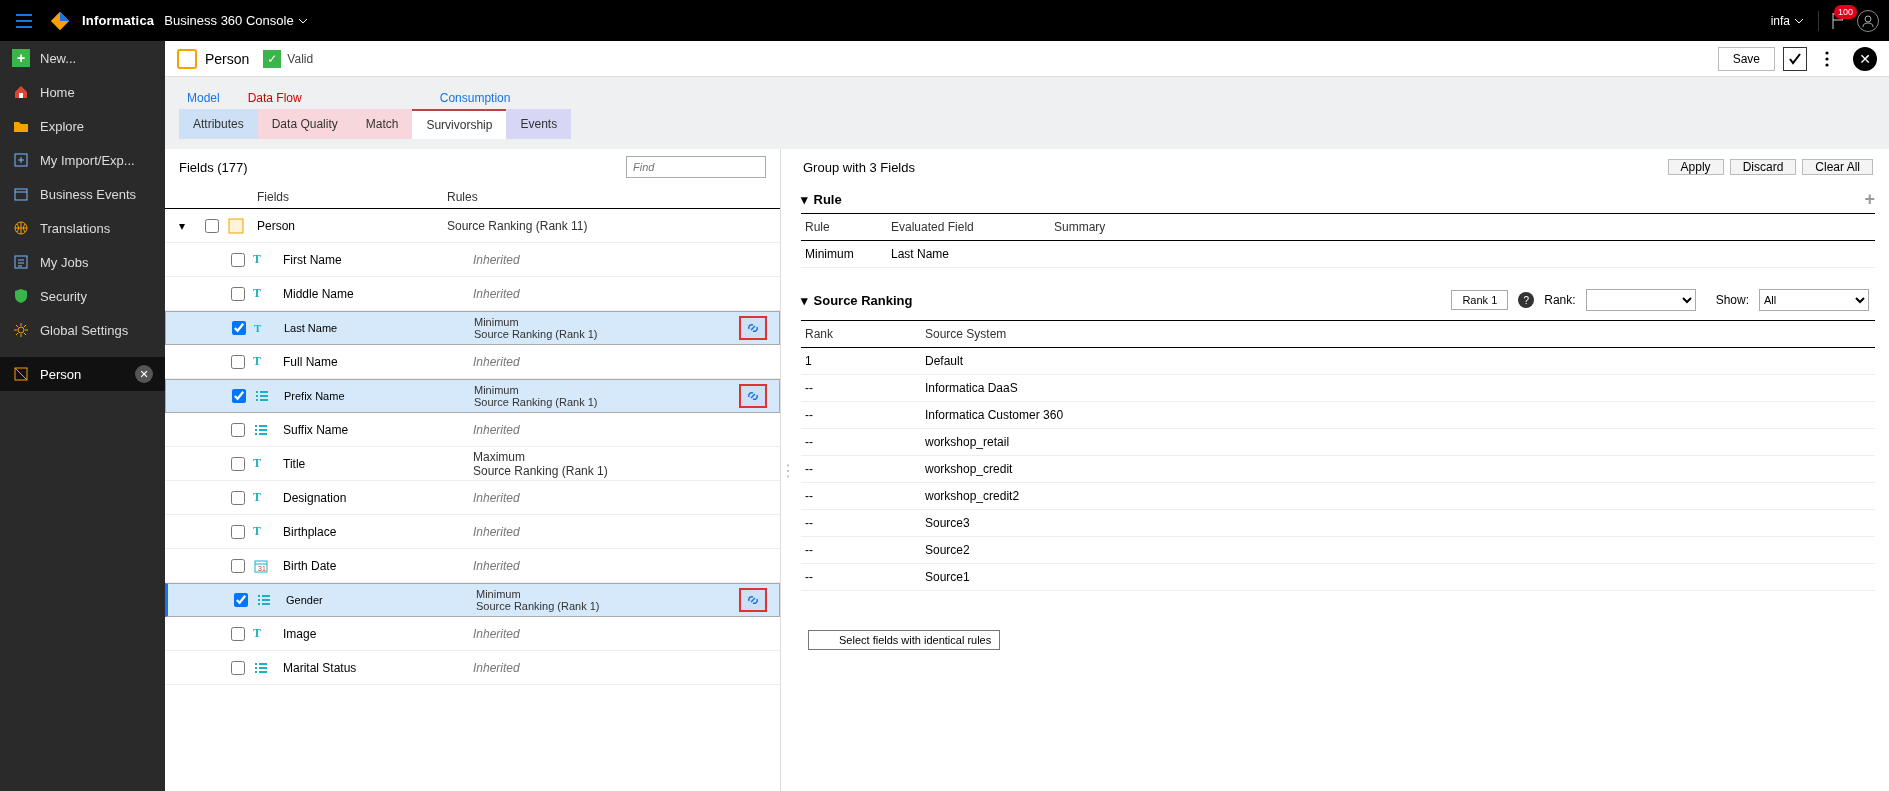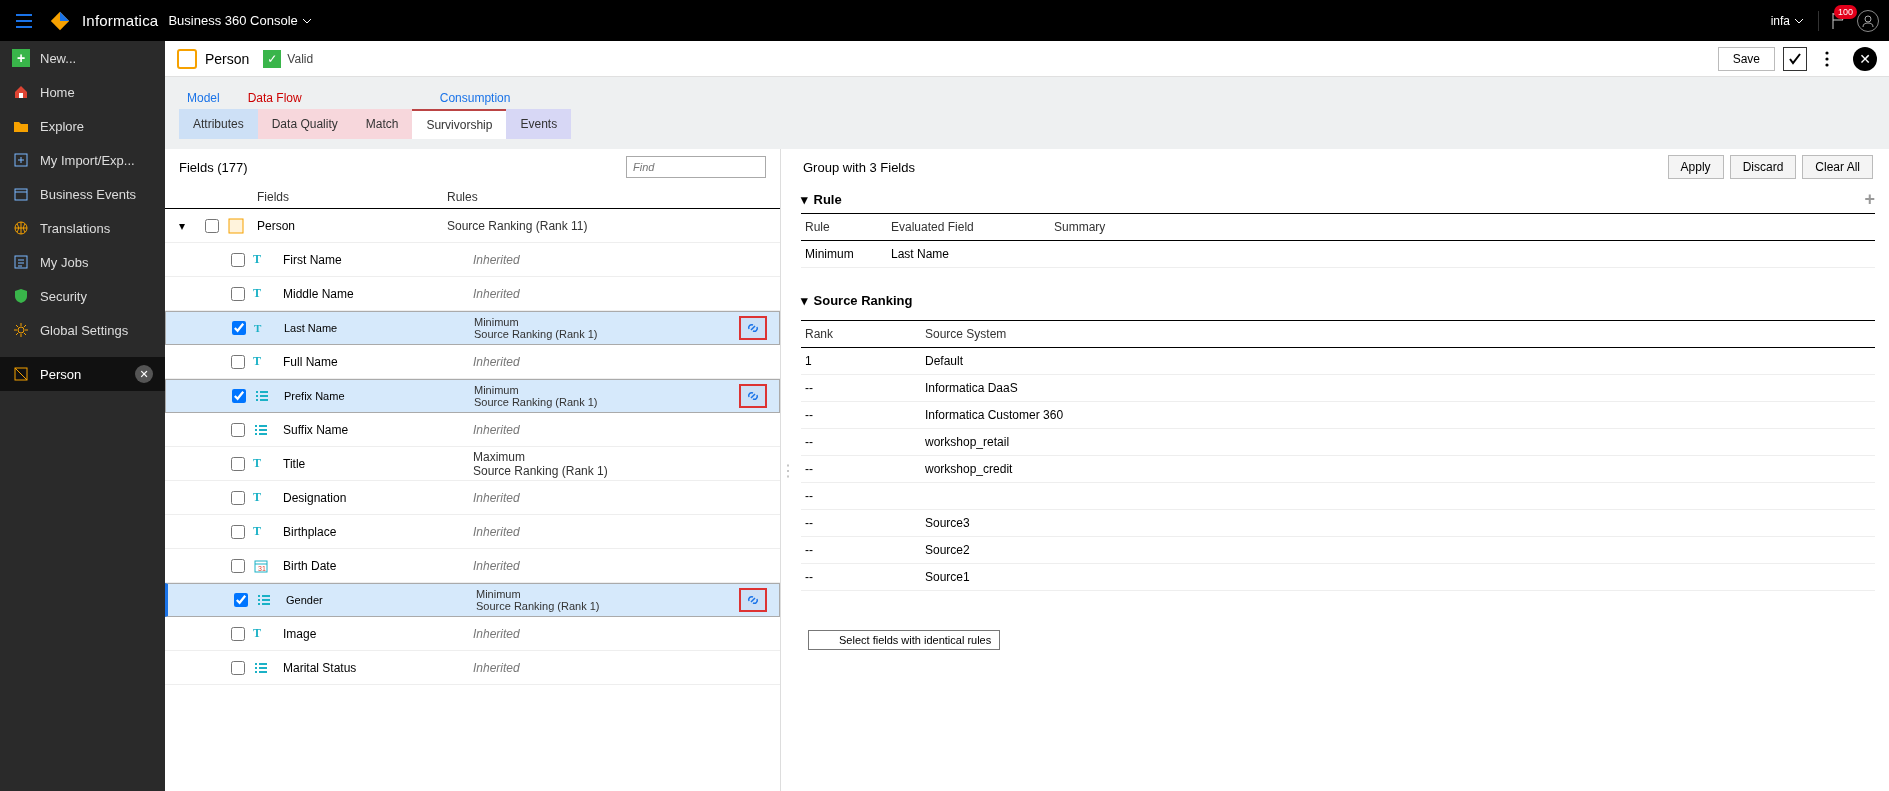--- a/index.html
+++ b/index.html
@@ -2,21 +2,21 @@
 <html><head>
 <meta charset="utf-8">
 <style>
   * { box-sizing: border-box; font-family: -apple-system, BlinkMacSystemFont, "Segoe UI", Arial, sans-serif; }
   html, body { margin:0; padding:0; width:1889px; height:791px; overflow:hidden; background:#fff; }
   
   .topbar { position:absolute; left:0; top:0; right:0; height:41px; background:#000; color:#fff; display:flex; align-items:center; padding:0 10px; }
   .hamburger { width:28px; height:28px; display:flex; align-items:center; justify-content:center; cursor:pointer; }
   .hamburger svg { stroke:#fff; }
   .brandmark { width:28px; height:28px; margin:0 8px; display:flex; align-items:center; justify-content:center; }
-  .brandtext { font-size:15px; font-weight:400; letter-spacing:.2px; white-space:nowrap; }
+  .brandtext { font-size:13px; font-weight:700; letter-spacing:.2px; white-space:nowrap; }
   .context { margin-left:10px; font-size:13px; display:flex; align-items:center; gap:4px; cursor:pointer; }
   .spacer { flex:1; }
   .usermenu { font-size:12px; display:flex; align-items:center; gap:4px; cursor:pointer; padding:0 8px; }
   .vr { width:1px; height:20px; background:#333; margin:0 6px; }
   .bell { position:relative; width:26px; height:26px; display:flex; align-items:center; justify-content:center; cursor:pointer; }
   .bell .badge { position:absolute; top:-3px; right:-6px; min-width:18px; height:14px; border-radius:8px; background:#e3001b; color:#fff; font-size:9px; display:flex; align-items:center; justify-content:center; padding:0 4px; }
   .avatar-hd { width:22px; height:22px; border:1px solid #888; border-radius:50%; display:flex; align-items:center; justify-content:center; cursor:pointer; margin-left:6px; }
 
   
   .leftnav { position:absolute; left:0; top:41px; bottom:0; width:165px; background:#2a2a2a; color:#ddd; font-size:13px; }
@@ -77,21 +77,21 @@
   .rules-txt .inh { font-style:italic; color:#777; }
   .linkbtn { position:absolute; right:12px; top:50%; transform:translateY(-50%); width:28px; height:24px; border:2px solid #d33; background:#cde0f6; display:flex; align-items:center; justify-content:center; cursor:pointer; }
   .linkbtn svg { stroke:#1a73e8; }
 
   .tooltip { position:absolute; border:1px solid #777; background:#fff; font-size:11px; padding:3px 8px; white-space:nowrap; z-index:5; }
 
   
   .rp-head { height:36px; display:flex; align-items:center; padding:0 8px; }
   .rp-head .title { font-size:13px; font-weight:500; }
   .rp-head .btns { margin-left:auto; display:flex; gap:6px; }
-  .rp-head button { height:24px; padding:0 12px; border:1px solid #bbb; background:#f4f4f4; font-size:12px; cursor:pointer; }
+  .rp-head button { height:16px; padding:0 12px; border:1px solid #bbb; background:#f4f4f4; font-size:12px; cursor:pointer; }
   .notice { margin:4px 4px 10px; padding:8px 12px; background:#fff6d6; border:1px solid #e8d37a; font-size:12px; display:inline-block; }
   .sect { padding:0 6px; }
   .sect-head { display:flex; align-items:center; font-size:13px; font-weight:600; height:28px; gap:6px; }
   .sect-head .add { margin-left:auto; color:#999; font-size:18px; cursor:pointer; line-height:1; }
   .mini-table { border-top:1px solid #000; font-size:12px; }
   .mini-head, .mini-row { display:flex; padding:6px 4px; }
   .mini-head { color:#333; border-bottom:1px solid #000;}
   .mini-row { border-bottom:1px solid #eee; }
   .c-rule{width:86px;} .c-eval{width:118px;} .c-sum{flex:1;margin-left:45px;}
   .c-rank{width:120px;} .c-src{flex:1;}
@@ -489,20 +489,29 @@
           </div>
         </div>
       </div>
 
       <div class="sect">
         <div class="sr-head-row">
           <div class="sect-head" style="flex:0 0 auto;">
             <span class="caret">▾</span>
             <span>Source Ranking</span>
           </div>
+          <div class="sr-controls">
+            <div class="pill">Rank 1</div>
+            <div class="qmark">?</div>
+            <span>Rank:</span>
+            <select class="sel"><option></option></select>
+            <span style="margin-left:auto"></span>
+            <span>Show:</span>
+            <select class="sel" style="min-width:110px"><option>All</option></select>
+          </div>
         </div>
         <div class="mini-table" style="margin-top:6px;">
           <div class="mini-head">
             <div class="c-rank">Rank</div>
             <div class="c-src">Source System</div>
           </div>
           <div class="mini-row">
               <div class="c-rank">1</div>
               <div class="c-src">Default</div>
             </div>
@@ -517,20 +526,21 @@
           <div class="mini-row">
               <div class="c-rank">--</div>
               <div class="c-src">workshop_retail</div>
             </div>
           <div class="mini-row">
               <div class="c-rank">--</div>
               <div class="c-src">workshop_credit</div>
             </div>
           <div class="mini-row">
               <div class="c-rank">--</div>
+              <div class="c-src">workshop_credit2</div>
             </div>
           <div class="mini-row">
               <div class="c-rank">--</div>
               <div class="c-src">Source3</div>
             </div>
           <div class="mini-row">
               <div class="c-rank">--</div>
               <div class="c-src">Source2</div>
             </div>
           <div class="mini-row">

